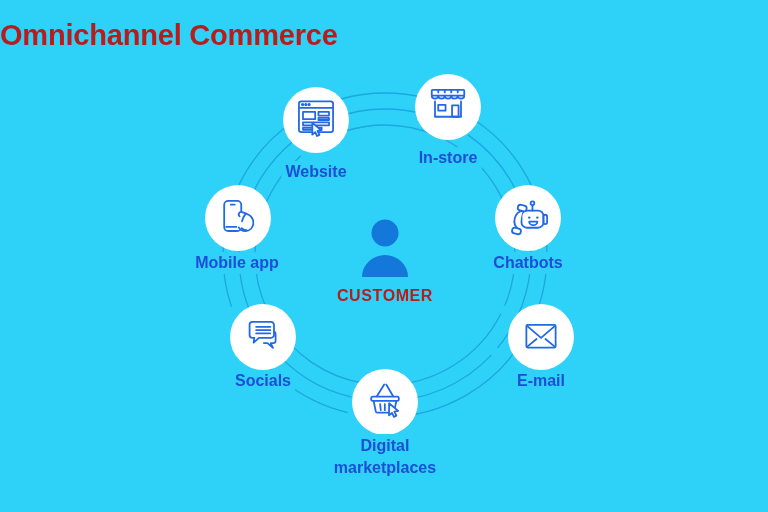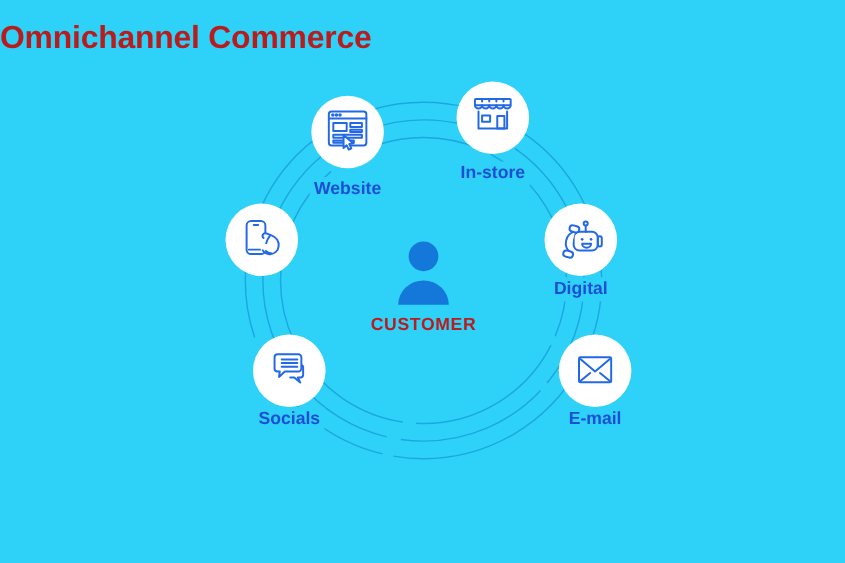--- a/index.html
+++ b/index.html
@@ -104,20 +104,21 @@
         <g class="ico">
           <rect x="15" y="11" width="21" height="37" rx="5"></rect>
           <line x1="23" y1="15.5" x2="28" y2="15.5"></line>
           <line x1="17.5" y1="43" x2="30" y2="43"></line>
           <path d="M34,30 c-2.6,-2.2 -0.4,-6.4 3,-5.2 l5.2,1.9 c5.8,2.2 9.3,6.8 8.6,12.6 c-0.6,5 -4.4,8.6 -9.6,8.8 c-3.4,0.1 -6.2,-1.4 -8.2,-4.4" fill="#FFFFFF"></path>
           <path d="M41,27.5 c-2,2.5 -3.6,5.5 -4.1,8.5"></path>
           <path d="M36.5,44.5 c1.5,1.8 3.6,2.6 6,2.4"></path>
         </g>
       </svg>
     </div>
+    <div class="label" style="left:32px;top:67px;position:absolute">Mobile app</div>
   </div>
 
   <div class="node" style="left:495px;top:185px">
     <div class="bubble">
       <svg width="52" height="52" viewBox="0 0 64 64">
         <g class="ico">
           <line x1="37.5" y1="23" x2="37.5" y2="16.5"></line>
           <circle cx="37.5" cy="13.8" r="2.3"></circle>
           <rect x="24" y="23" width="27" height="21" rx="6.5"></rect>
           <rect x="51" y="28" width="4.5" height="11.5" rx="2.2"></rect>
@@ -125,21 +126,21 @@
           <circle cx="43.5" cy="31.5" r="1.5" fill="#2368E4" stroke="none"></circle>
           <path d="M33.5,36.5 a5,4.4 0 0 0 10,0 z"></path>
           <g transform="rotate(14 20 33)">
             <path d="M23,21.5 a13.5,13.5 0 0 0 0,24" fill="#FFFFFF"></path>
             <rect x="16" y="15.5" width="11" height="7" rx="3.5" fill="#FFFFFF"></rect>
             <rect x="16" y="44.5" width="11" height="7" rx="3.5" fill="#FFFFFF"></rect>
           </g>
         </g>
       </svg>
     </div>
-    <div class="label" style="left:33px;top:67px;position:absolute">Digital</div>
+    <div class="label" style="left:33px;top:67px;position:absolute">Chatbots</div>
   </div>
 
   <div class="node" style="left:230px;top:304px">
     <div class="bubble">
       <svg width="52" height="52" viewBox="0 0 64 64">
         <g class="ico">
           <path d="M33,25.5 h11.5 a3,3 0 0 1 3,3 v8 a3,3 0 0 1 -3,3 h-3 l2.8,5.8 -6.8,-5.8 h-4.5"></path>
           <path d="M19,13.5 h23 a3.5,3.5 0 0 1 3.5,3.5 v12.5 a3.5,3.5 0 0 1 -3.5,3.5 h-15 l-6.5,6 0.8,-6 h-2.3 a3.5,3.5 0 0 1 -3.5,-3.5 v-12.5 a3.5,3.5 0 0 1 3.5,-3.5 z" fill="#FFFFFF"></path>
           <line x1="23.5" y1="19.5" x2="41" y2="19.5"></line>
           <line x1="23.5" y1="23.5" x2="41" y2="23.5"></line>
@@ -157,14 +158,30 @@
           <rect x="14" y="17" width="36" height="28" rx="1.5"></rect>
           <path d="M15.5,19 L32,33 L48.5,19"></path>
           <path d="M15.5,43.5 L26.5,34.5"></path>
           <path d="M48.5,43.5 L37.5,34.5"></path>
         </g>
       </svg>
     </div>
     <div class="label" style="left:33px;top:66px;position:absolute">E-mail</div>
   </div>
 
+  <div class="node" style="left:352px;top:369px">
+    <div class="bubble">
+      <svg width="52" height="52" viewBox="0 0 64 64">
+        <g class="ico">
+          <path d="M22,25 L31,10.5"></path>
+          <path d="M42,25 L33.5,10.5"></path>
+          <rect x="15" y="25.5" width="34" height="5" rx="2"></rect>
+          <path d="M18,30.5 l2.6,13 a2,2 0 0 0 2,1.6 h18.8 a2,2 0 0 0 2,-1.6 l2.6,-13"></path>
+          <line x1="26" y1="34.5" x2="26.8" y2="42"></line>
+          <line x1="31.8" y1="34.5" x2="31.8" y2="42"></line>
+          <path d="M37,33.5 v15 l3.6,-3.2 2.4,5 3,-1.5 -2.4,-4.9 4.6,-1 z" fill="#FFFFFF"></path>
+        </g>
+      </svg>
+    </div>
+    <div class="label wrap" style="left:33px;top:65px;position:absolute">Digital marketplaces</div>
+  </div>
 
 </div>
 
 </body></html>

